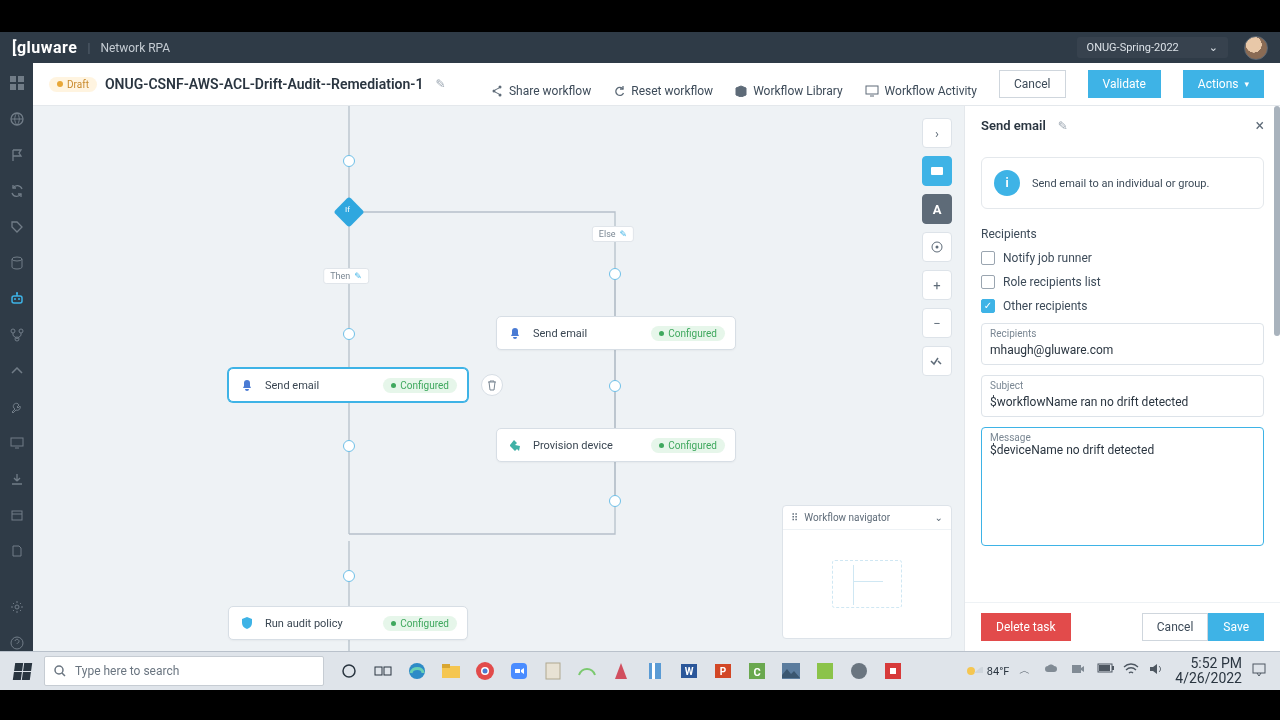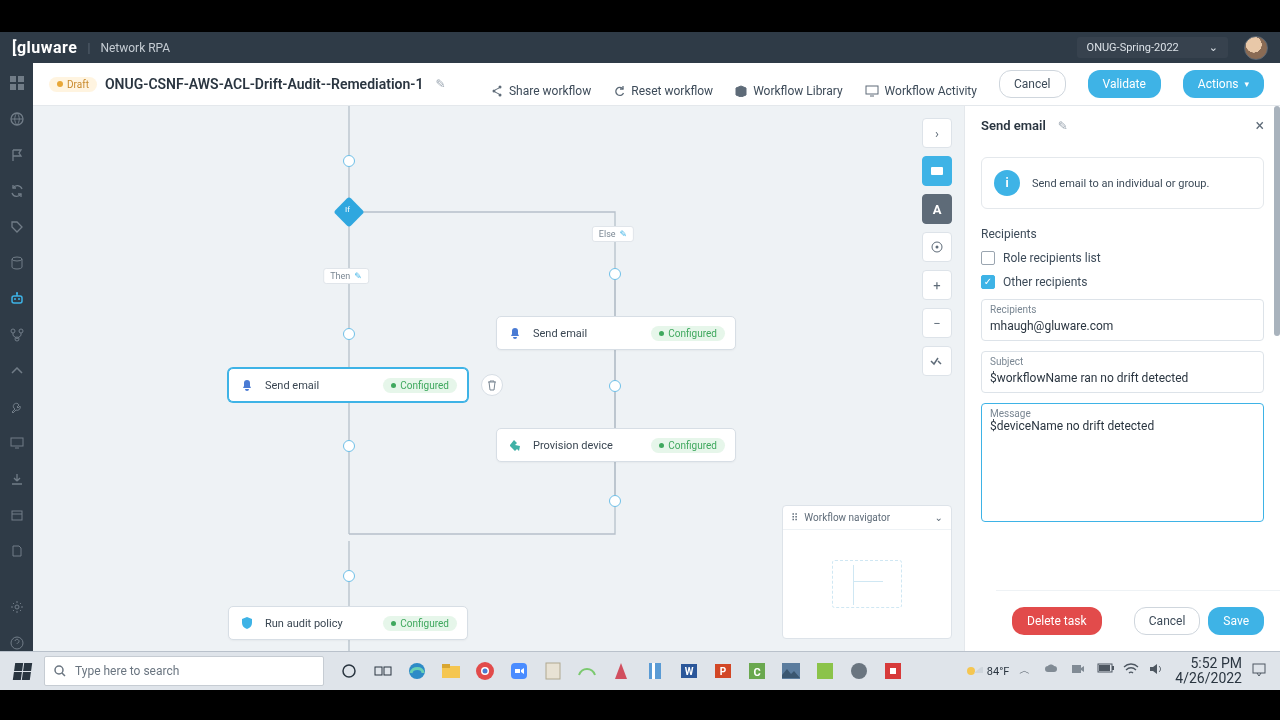--- a/index.html
+++ b/index.html
@@ -24,21 +24,21 @@
 .leftnav .nav-ico.active { opacity: 1; }
 .leftnav .spacer { flex: 1; }
 
 .workbar { position: absolute; top: 31px; left: 33px; right: 0; height: 43px; background: #fff; border-bottom: 1px solid #e4e8ec; display: flex; align-items: center; padding: 0 16px; gap: 8px; }
 .status-chip { background: #fff4e0; color: #c98a2c; font-size: 10px; padding: 2px 8px; border-radius: 10px; display: flex; align-items: center; gap: 4px; }
 .status-dot { width: 6px; height: 6px; border-radius: 50%; background: #e8a738; }
 .wf-name { font-weight: 600; font-size: 14px; color: #2a3540; }
 .pencil { color: #9aa5b0; margin-left: 4px; cursor: pointer; font-size: 12px; }
 .workbar-actions { margin-left: auto; display: flex; align-items: flex-end; gap: 22px; font-size: 12px; color: #3d4b59; }
 .wa-item { display: flex; align-items: center; gap: 6px; cursor: pointer; }
-.btn { padding: 6px 14px; border-radius: 12px; font-size: 12px; cursor: pointer; border: 1px solid transparent; }
+.btn { padding: 6px 14px; border-radius: 0; font-size: 12px; cursor: pointer; border: 1px solid transparent; }
 .btn-outline { background: #fff; border-color: #cfd6dd; color: #3d4b59; }
 .btn-primary { background: #3eb3e6; color: #fff; }
 .btn-primary-dd { background: #3eb3e6; color: #fff; display: flex; align-items: center; gap: 6px; }
 
 .canvas { position: absolute; top: 74px; left: 33px; right: 316px; bottom: 39px; background: #eef2f5; overflow: hidden; }
 .canvas svg.flow-lines { position: absolute; top: 0; left: 0; }
 
 .node-plus { position: absolute; width: 12px; height: 12px; background: #fff; border: 1px solid #6fc0e8; border-radius: 50%; transform: translate(-50%, -50%); }
 .node-diamond { position: absolute; width: 22px; height: 22px; background: #2fa7df; transform: translate(-50%, -50%) rotate(45deg); border-radius: 3px; }
 .node-diamond span { position: absolute; transform: rotate(-45deg); color: #fff; font-size: 8px; left: 6px; top: 6px; }
@@ -75,21 +75,21 @@
 .section-label { font-size: 12px; color: #3d4b59; margin-bottom: 10px; }
 .check-row { display: flex; align-items: center; gap: 8px; font-size: 12px; color: #3d4b59; margin-bottom: 10px; cursor:pointer; }
 .checkbox { width: 14px; height: 14px; border: 1.5px solid #9aa5b0; border-radius: 2px; display:flex; align-items:center; justify-content:center; }
 .checkbox.checked { background: #3eb3e6; border-color: #3eb3e6; }
 .checkbox.checked::after { content: "✓"; color: #fff; font-size: 10px; line-height:1; }
 .field { border: 1px solid #dde3e9; border-radius: 4px; padding: 4px 8px 6px; margin-bottom: 10px; }
 .field.focused { border-color: #3eb3e6; }
 .field-label { font-size: 10px; color: #7a8793; }
 .field-input { border: none; outline: none; width: 100%; font-size: 12px; color: #2a3540; background: transparent; }
 .field-textarea { border: none; outline: none; width: 100%; font-size: 12px; color: #2a3540; resize: none; height: 92px; background:transparent; font-family:inherit; }
-.panel-foot { padding: 16px 16px; display: flex; align-items: center; gap: 8px; border-top: 1px solid #eef2f5; margin-left: 31px; }
+.panel-foot { padding: 10px 16px; display: flex; align-items: center; border-top: 1px solid #eef2f5; }
 .btn-danger { background: #e24b4b; color: #fff; }
 .panel-foot .spacer { flex: 1; }
 
 .taskbar { position: absolute; left: 0; right: 0; bottom: 0; height: 39px; background: #dfe4ea; display: flex; align-items: center; padding: 0 6px; gap: 6px; border-top: 1px solid #b9c1cb; }
 .start { width: 32px; height: 28px; display:flex; align-items:center; justify-content:center; cursor:pointer; }
 .win-logo { display:grid; grid-template-columns: 8px 8px; grid-template-rows: 8px 8px; gap:1px; transform: skewX(-8deg); }
 .win-logo div { background:#2a3540; }
 .search-box { flex: 0 0 280px; height: 30px; background: #fff; border: 1px solid #c6ccd3; border-radius: 2px; display: flex; align-items: center; padding: 0 8px; gap: 8px; color: #6a7580; font-size: 12px; }
 .task-icons { display: flex; align-items: center; gap: 4px; margin-left: 4px; }
 .task-ico { width: 30px; height: 30px; border-radius: 2px; display:flex; align-items:center; justify-content:center; cursor:pointer; }
@@ -389,20 +389,24 @@
       <span class="panel-close">×</span>
     </div>
     <div class="panel-body">
       <div class="info-box">
         <div class="info-ico">i</div>
         <span>Send email to an individual or group.</span>
       </div>
       <div class="section-label">Recipients</div>
       <div class="check-row">
           <div class="checkbox"></div>
+          <span>Notify job runner</span>
+        </div>
+      <div class="check-row">
+          <div class="checkbox"></div>
           <span>Role recipients list</span>
         </div>
       <div class="check-row">
           <div class="checkbox checked"></div>
           <span>Other recipients</span>
         </div>
 
       <div class="field">
         <div class="field-label">Recipients</div>
         <input class="field-input" value="mhaugh@gluware.com" style="">

